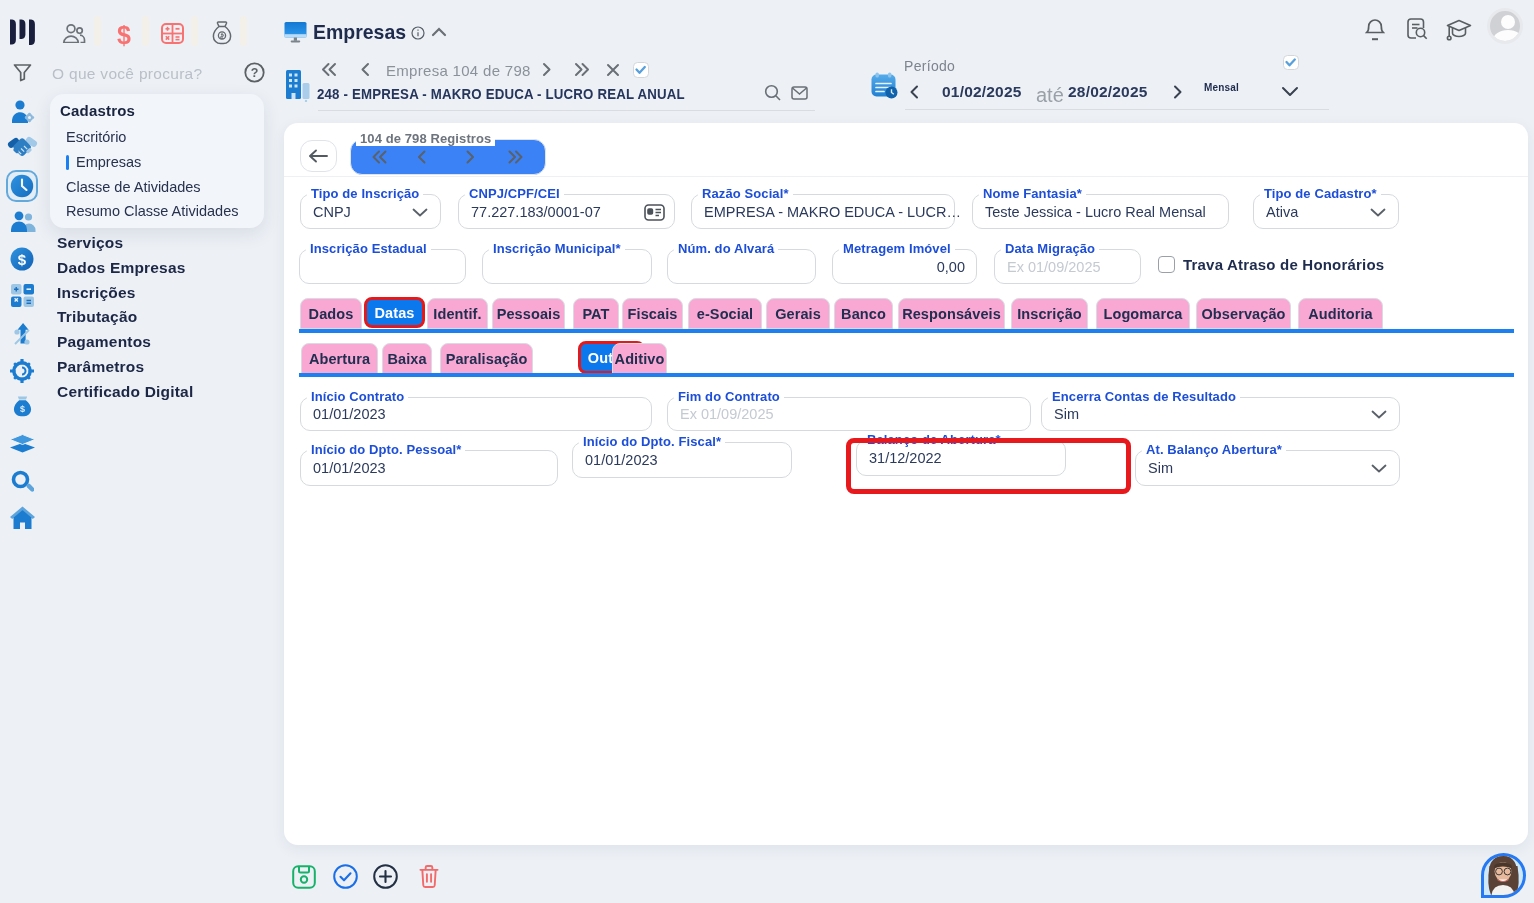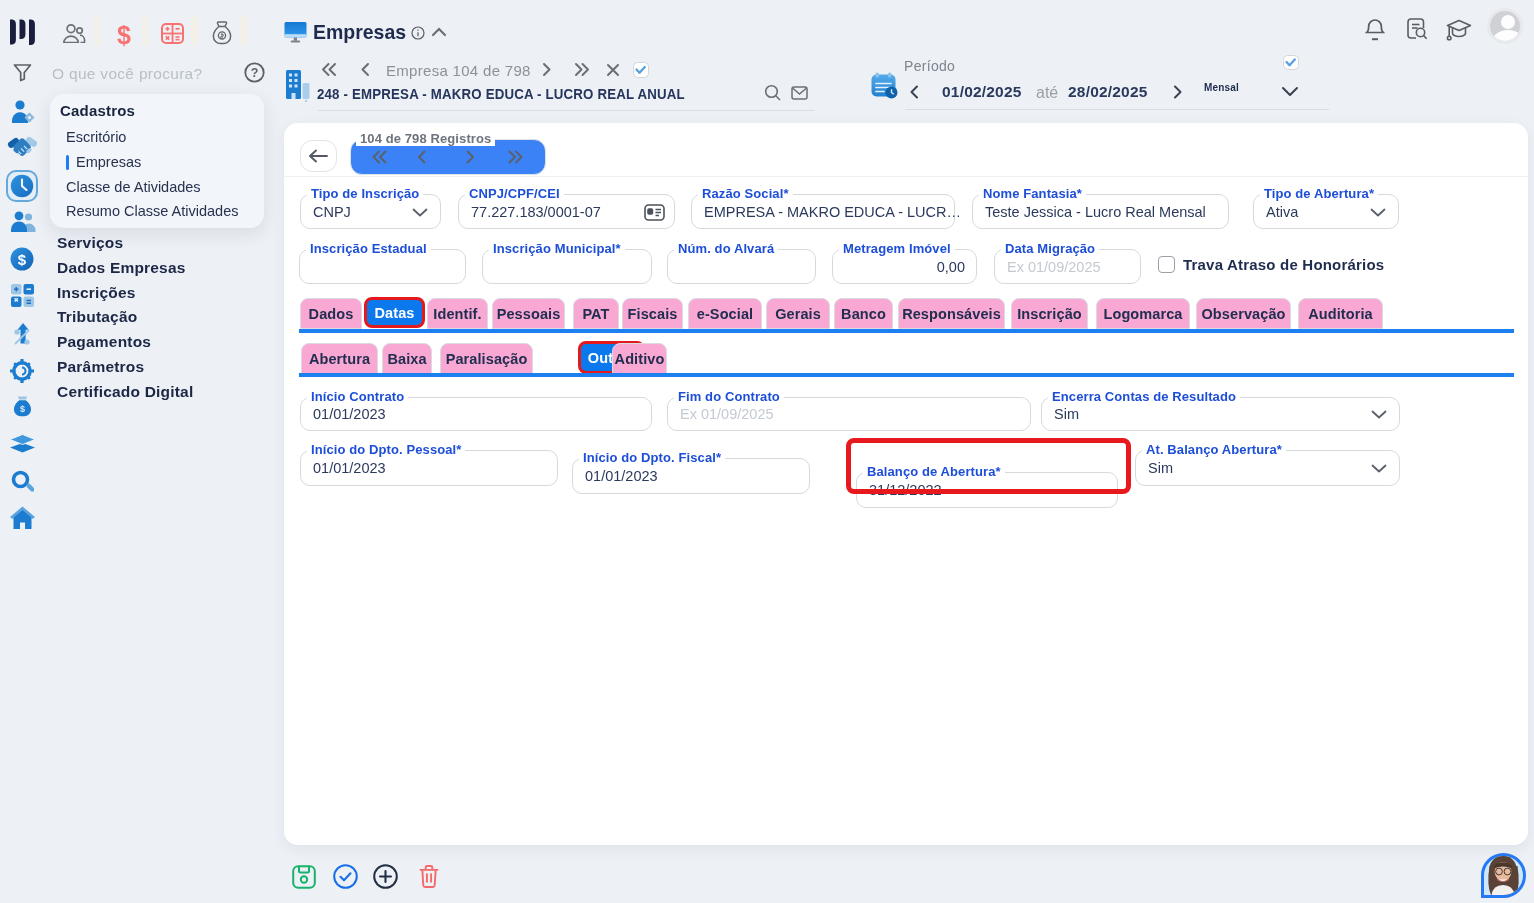--- a/index.html
+++ b/index.html
@@ -307,21 +307,21 @@
       <path d="M5 19.5 h8"></path>
     </g>
   <circle cx="20.5" cy="20.5" r="6" fill="#0f62ab"></circle>
   <path d="M20.5 17.3 V20.5 l2.3 1.8" stroke="#dcebf7" stroke-width="1.4" fill="none"></path>
 </svg>
 <div class="abs" style="left:904px; top:58px; font-size:14px; color:#7d848e; letter-spacing:0.3px;">Período</div>
 <svg class="abs" style="left:909px; top:85px;" width="10" height="14" viewBox="0 0 10 14" fill="none" stroke="#3a4250" stroke-width="2" stroke-linecap="round" stroke-linejoin="round">
   <path d="M8 1.5 L2.5 7 L8 12.5"></path>
 </svg>
 <div class="abs" style="left:942px; top:83px; font-size:15.5px; font-weight:bold; color:#2b3a5c; letter-spacing:0.2px;">01/02/2025</div>
-<div class="abs" style="left:1036px; top:84px; font-size:16px; color:#9aa0a8;">até</div>
+<div class="abs" style="left:1036px; top:84px; font-size:20px; color:#9aa0a8;">até</div>
 <div class="abs" style="left:1068px; top:83px; font-size:15.5px; font-weight:bold; color:#2b3a5c; letter-spacing:0.2px;">28/02/2025</div>
 <svg class="abs" style="left:1173px; top:85px;" width="10" height="14" viewBox="0 0 10 14" fill="none" stroke="#3a4250" stroke-width="2" stroke-linecap="round" stroke-linejoin="round">
   <path d="M2 1.5 L7.5 7 L2 12.5"></path>
 </svg>
 <div class="abs" style="left:1204px; top:82px; font-size:10px; font-weight:bold; color:#1e2b4d; letter-spacing:0.2px;">Mensal</div>
 <svg class="abs" style="left:1281px; top:86px;" width="18" height="11" viewBox="0 0 18 11" fill="none" stroke="#3a4250" stroke-width="2" stroke-linecap="round" stroke-linejoin="round">
   <path d="M2 2 L9 9 L16 2"></path>
 </svg>
 <div class="abs" style="left:1283px; top:55px; width:16px; height:15px; border:1.5px solid #d3d7db; background:#fff; border-radius:4.5px;">
   <svg width="13" height="12" viewBox="0 0 13 12" style="margin:0.5px 0 0 0px;" fill="none" stroke="#57a0dd" stroke-width="2.3" stroke-linecap="round" stroke-linejoin="round">
@@ -375,21 +375,21 @@
 </div>
 <div class="fld" style="left:691px; top:194px; width:264px; height:35px;">
   <span class="lbl">Razão Social*</span>
   <span class="val">EMPRESA - MAKRO EDUCA - LUCR…</span>
 </div>
 <div class="fld" style="left:972px; top:194px; width:257px; height:35px;">
   <span class="lbl">Nome Fantasia*</span>
   <span class="val">Teste Jessica - Lucro Real Mensal</span>
 </div>
 <div class="fld" style="left:1253px; top:194px; width:146px; height:35px;">
-  <span class="lbl">Tipo de Abertura*</span>
+  <span class="lbl">Tipo de Cadastro*</span>
   <span class="val">Ativa</span>
   <svg class="chevd" width="16" height="9" viewBox="0 0 16 9" fill="none" stroke="#596069" stroke-width="1.8" stroke-linecap="round" stroke-linejoin="round">
         <path d="M1.5 1.5 L8 7.5 L14.5 1.5"></path>
       </svg>
 </div>
 
 <div class="fld" style="left:299px; top:249px; width:167px; height:35px;">
   <span class="lbl">Inscrição Estadual</span>
 </div>
 <div class="fld" style="left:482px; top:249px; width:170px; height:35px;">
@@ -445,25 +445,25 @@
   <span class="val">Sim</span>
   <svg class="chevd" width="16" height="9" viewBox="0 0 16 9" fill="none" stroke="#596069" stroke-width="1.8" stroke-linecap="round" stroke-linejoin="round">
         <path d="M1.5 1.5 L8 7.5 L14.5 1.5"></path>
       </svg>
 </div>
 
 <div class="fld" style="left:300px; top:450px; width:258px; height:36px;">
   <span class="lbl">Início do Dpto. Pessoal*</span>
   <span class="val">01/01/2023</span>
 </div>
-<div class="fld" style="left:572px; top:458px; width:238px; height:36px;padding-left:20px;">
+<div class="fld" style="left:572px; top:442px; width:220px; height:36px;padding-left:20px;">
   <span class="lbl">Início do Dpto. Fiscal*</span>
   <span class="val">01/01/2023</span>
 </div>
-<div class="fld" style="left:856px; top:472px; width:262px; height:36px;">
+<div class="fld" style="left:856px; top:440px; width:210px; height:36px;">
   <span class="lbl">Balanço de Abertura*</span>
   <span class="val">31/12/2022</span>
 </div>
 <div class="abs" style="left:846px; top:438px; width:285px; height:56px; border:5px solid #e8191d; border-radius:8px;"></div>
 <div class="fld" style="left:1135px; top:450px; width:265px; height:36px;">
   <span class="lbl">At. Balanço Abertura*</span>
   <span class="val">Sim</span>
   <svg class="chevd" width="16" height="9" viewBox="0 0 16 9" fill="none" stroke="#596069" stroke-width="1.8" stroke-linecap="round" stroke-linejoin="round">
         <path d="M1.5 1.5 L8 7.5 L14.5 1.5"></path>
       </svg>

